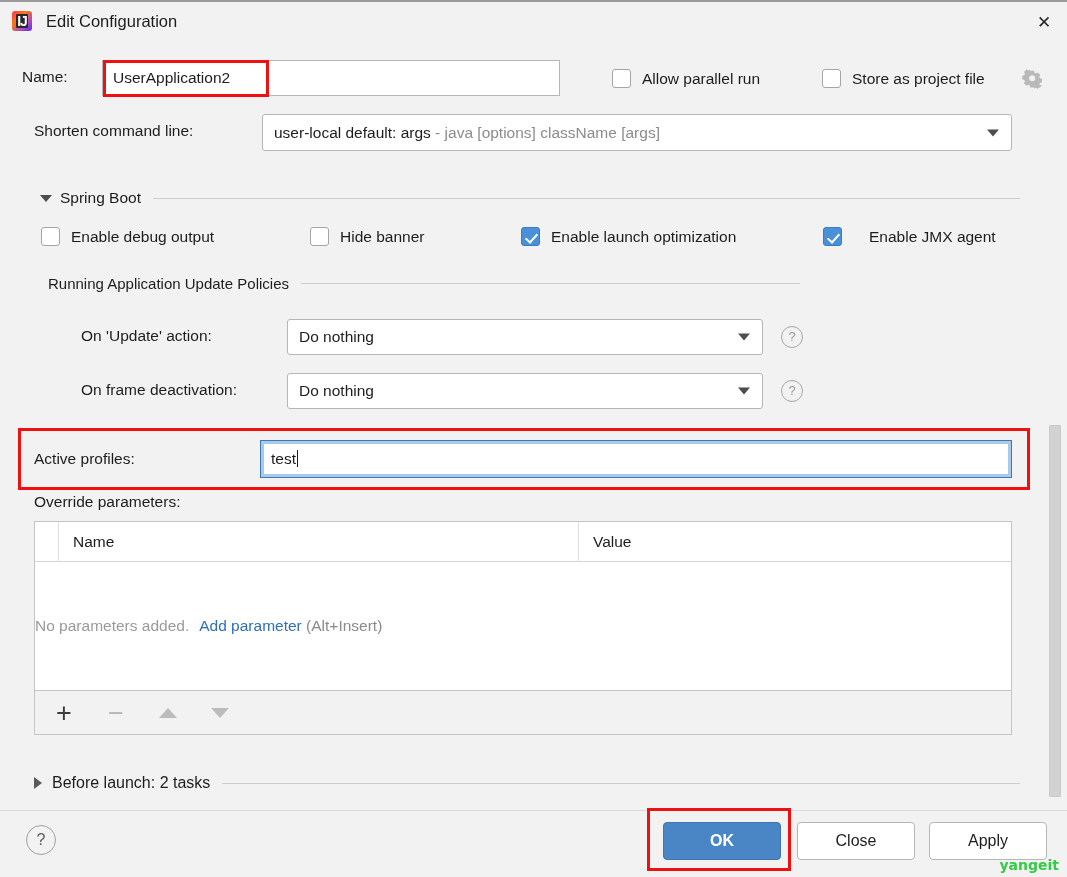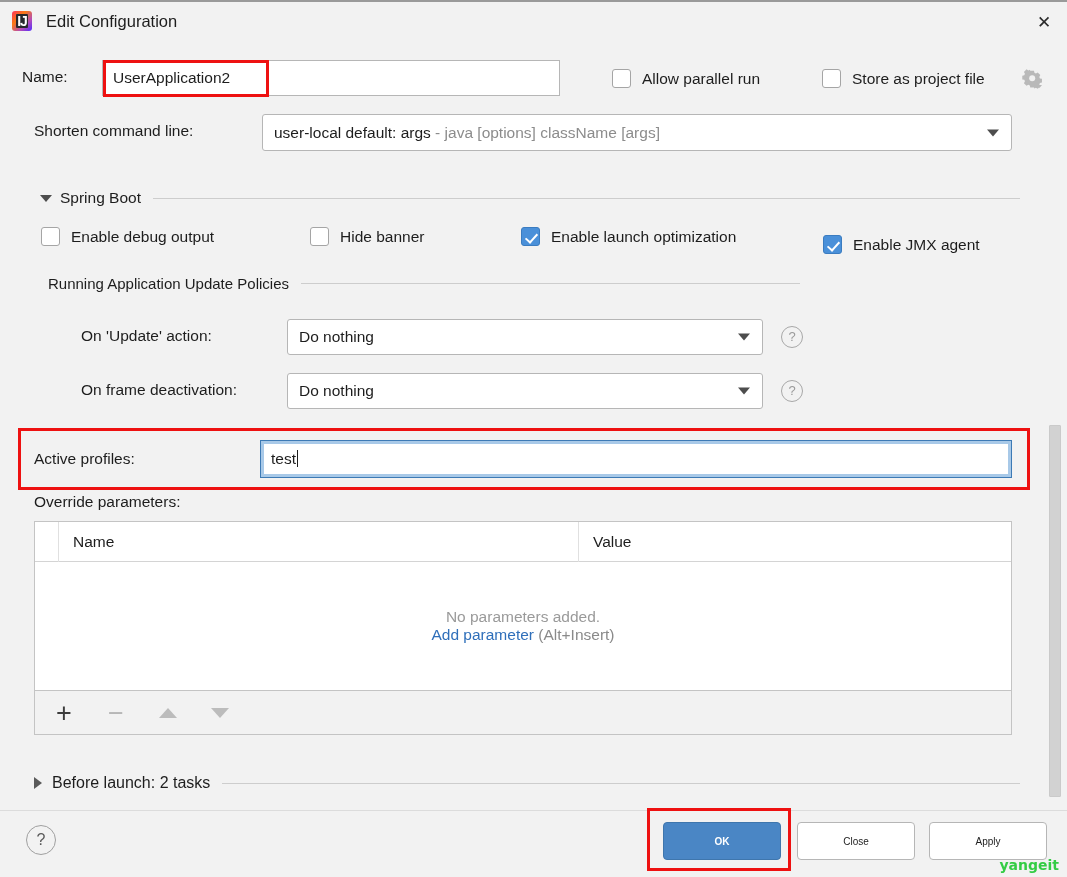--- a/index.html
+++ b/index.html
@@ -179,22 +179,22 @@
     display: flex; align-items: center;
   }
   .th-gutter { width: 24px; height: 40px; border-right: 1px solid #e0e0e0; }
   .th {
     font-size: 15.5px; color: #1d1d1d; padding-left: 14px;
     height: 40px; line-height: 40px;
   }
   .th-name { width: 520px; border-right: 1px solid #e0e0e0; }
   .th-value { flex: 1; }
   .tbody {
-    height: 128px; display: flex; flex-direction: column;
-    align-items: center; justify-content: center; 
+    height: 128px; display: flex; 
+    align-items: center; gap: 10px;
   }
   .empty-msg { font-size: 15.5px; color: #9a9a9a; }
   .add-line { font-size: 15.5px; }
   .add-link { color: #2f6fba; cursor: pointer; }
   .add-hint { color: #8a8a8a; }
 
   .table-toolbar {
     position: absolute; left: 34px; top: 691px;
     width: 978px; height: 44px;
     background: #f2f2f2; border: 1px solid #c4c4c4; border-top: none;
@@ -239,21 +239,21 @@
   }
   .help-big {
     position: absolute; left: 26px; top: 825px;
     width: 30px; height: 30px; border-radius: 50%;
     border: 1.4px solid #a0a0a0; color: #5a5a5a;
     font-size: 16px; line-height: 27px; text-align: center;
     cursor: pointer;
   }
   .btn {
     position: absolute; height: 38px; border-radius: 4px;
-    font-size: 10px; display: flex; align-items: center;
+    font-size: 16px; display: flex; align-items: center;
     justify-content: center; cursor: pointer; border: 1px solid #b6b6b6;
     background: #fff; color: #1d1d1d;
   }
   .btn-ok {
     left: 663px; top: 822px; width: 118px;
     background: #4a86c5; border: 1px solid #3f76ad; color: #fff; font-weight: bold;
   }
   .btn-close { left: 797px; top: 822px; width: 118px; }
   .btn-apply { left: 929px; top: 822px; width: 118px; }
   .redbox-ok { left: 647px; top: 808px; width: 144px; height: 63px; }
@@ -321,21 +321,21 @@
       <span class="t">Enable debug output</span>
     </div>
     <div class="cbx" style="left:310px; top:0;">
       <span class="box"></span>
       <span class="t">Hide banner</span>
     </div>
     <div class="cbx" style="left:521px; top:0;">
       <span class="box on"></span>
       <span class="t">Enable launch optimization</span>
     </div>
-    <div class="cbx" style="left:823px; top:8px;">
+    <div class="cbx" style="left:823px; top:0;gap:16px;">
       <span class="box on"></span>
       <span class="t">Enable JMX agent</span>
     </div>
   </div>
 
   <div class="sec-head rup-head">
     <span class="lbl-sm">Running Application Update Policies</span>
     <span class="sec-line"></span>
   </div>
 

